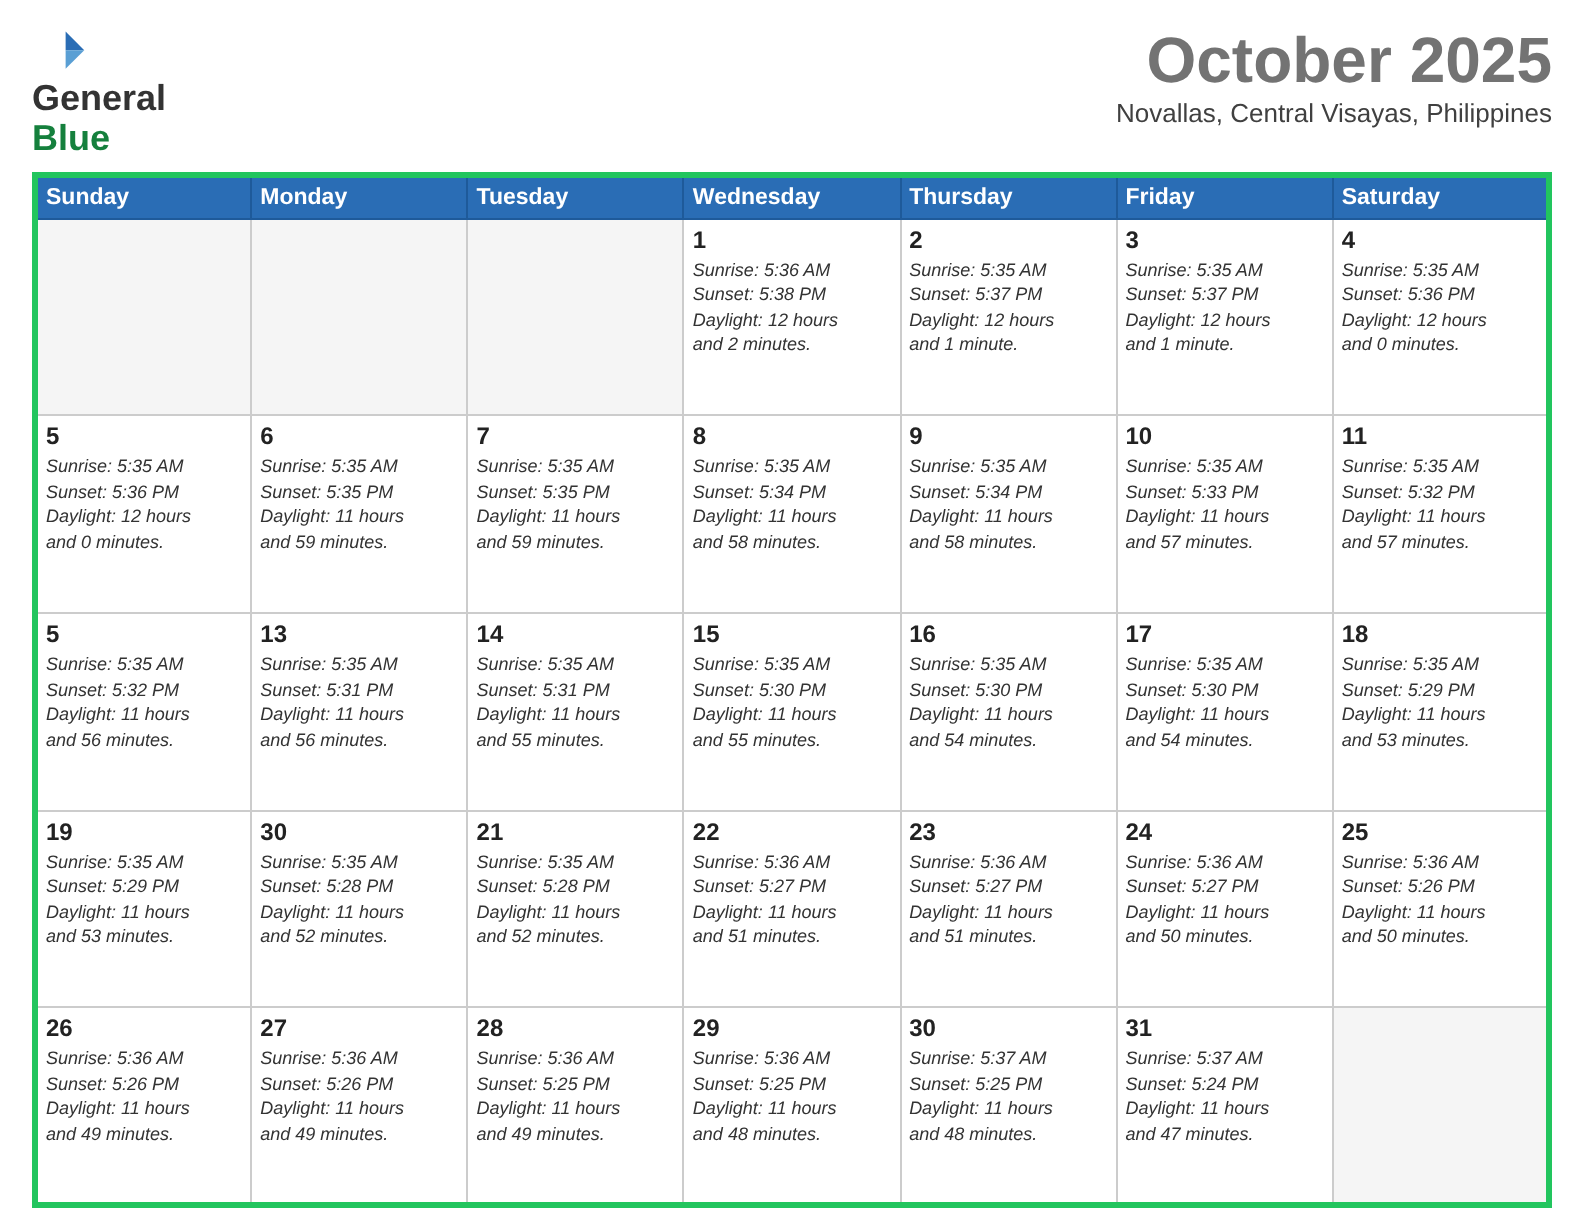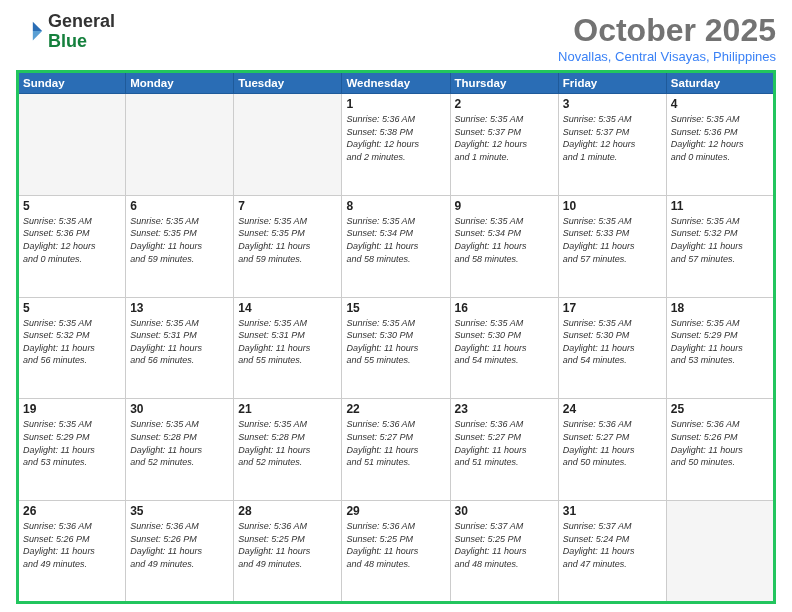--- a/index.html
+++ b/index.html
@@ -18,21 +18,22 @@
       flex-direction: column;
     }
     .header {
       display: flex;
       justify-content: space-between;
       align-items: flex-start;
       margin-bottom: 6px;
     }
     .logo {
       display: flex;
-      align-items: center;
+      align-items: flex-start;
+      flex-direction: column;
     }
     .logo-text {
       font-size: 18px;
       font-weight: bold;
       color: #333;
       line-height: 1.1;
     }
     .logo-text .general { display: block; }
     .logo-text .blue { display: block; color: #15803d; }
     .logo-icon {
@@ -43,21 +44,21 @@
     .title-block {
       text-align: right;
     }
     .month-title {
       font-size: 32px;
       font-weight: bold;
       color: #737373;
     }
     .location {
       font-size: 13px;
-      color: #3b82f6;
+      color: #404040;
     }
     .calendar {
       flex: 1;
       border: 3px solid #22c55e;
       border-collapse: collapse;
       width: 100%;
       table-layout: fixed;
     }
     .calendar th {
       background: #2a6db5;
@@ -318,21 +319,21 @@
         </tr>
         <tr class="week-row">
           <td>
             <div class="day-num">26</div>
             <div class="day-info" style="white-space: pre-line;">Sunrise: 5:36 AM
 Sunset: 5:26 PM
 Daylight: 11 hours
 and 49 minutes.</div>
           </td>
           <td>
-            <div class="day-num">35</div>
+            <div class="day-num">27</div>
             <div class="day-info" style="white-space: pre-line;">Sunrise: 5:36 AM
 Sunset: 5:26 PM
 Daylight: 11 hours
 and 49 minutes.</div>
           </td>
           <td>
             <div class="day-num">28</div>
             <div class="day-info" style="white-space: pre-line;">Sunrise: 5:36 AM
 Sunset: 5:25 PM
 Daylight: 11 hours

